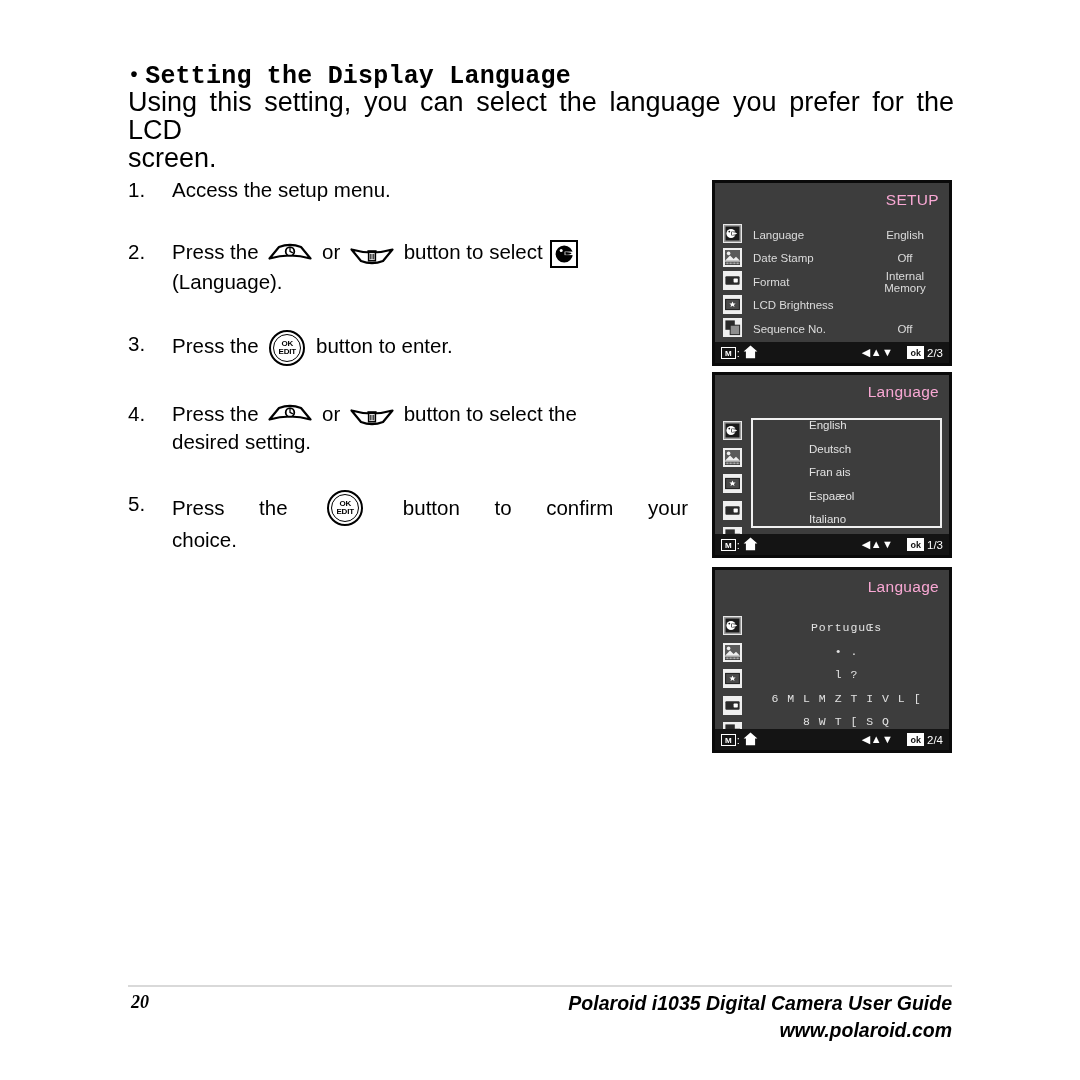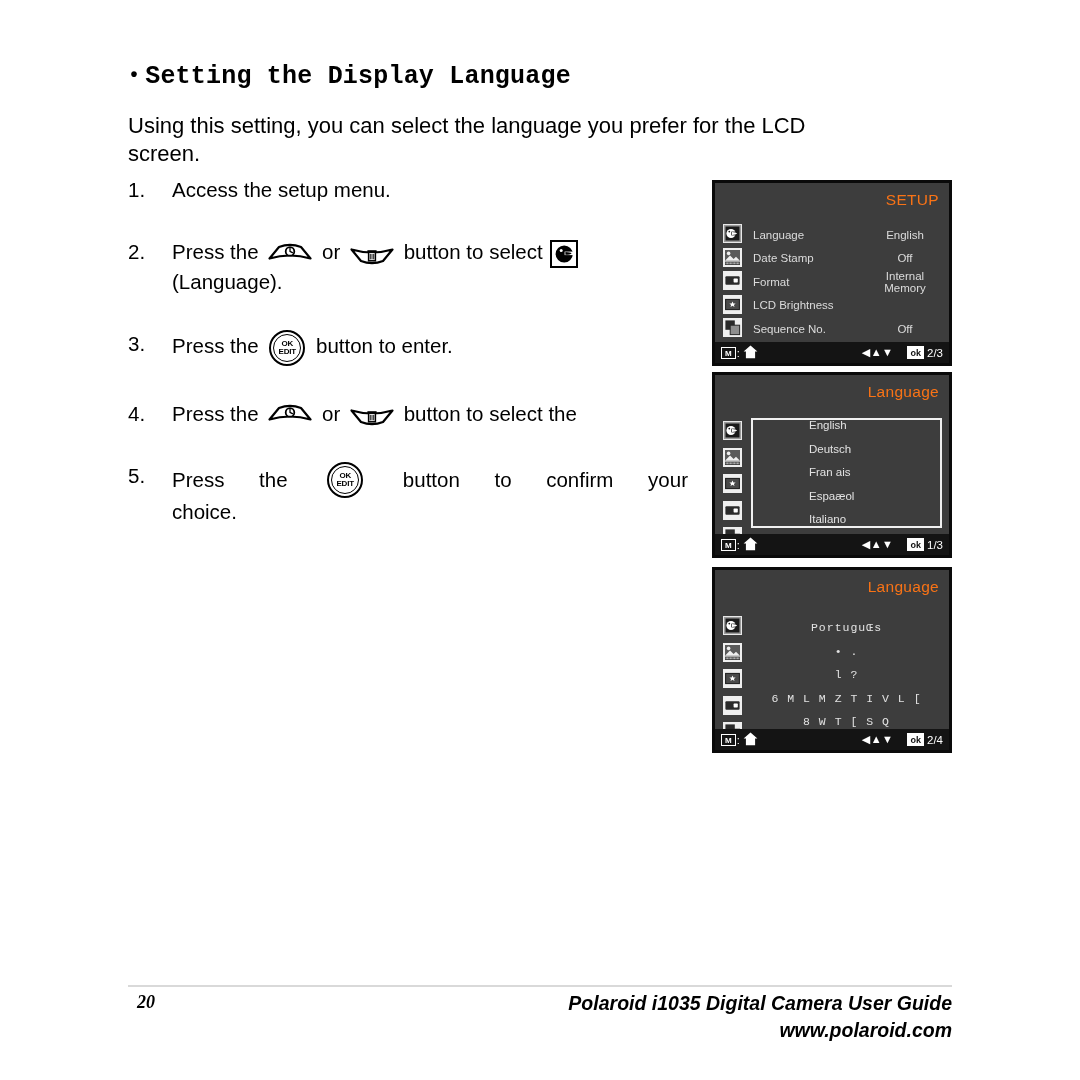--- a/index.html
+++ b/index.html
@@ -37,23 +37,23 @@
   .heading .bullet {
     display: inline-block;
     font-size: 20px;
     vertical-align: 2px;
     margin-right: 5px;
   }
 
   .intro {
     position: absolute;
     left: 128px;
-    top: 112px;
+    top: 88px;
     width: 826px;
-    font-size: 22px;
+    font-size: 27px;
     line-height: 28px;
     text-align: justify;
     text-justify: inter-word;
   }
   .intro .last { text-align: left; }
 
   
   .steps {
     position: absolute;
     left: 128px;
@@ -155,21 +155,21 @@
   }
   .lcd-1 { left: 712px; top: 180px; }
   .lcd-2 { left: 712px; top: 372px; }
   .lcd-3 { left: 712px; top: 567px; }
 
   .lcd-title {
     position: absolute;
     right: 10px;
     top: 8px;
     font-size: 15.5px;
-    color: #f97316;
+    color: #f9a8d4;
     letter-spacing: 0.3px;
   }
 
   
   .menu-rows {
     position: absolute;
     left: 8px;
     top: 40px;
     right: 8px;
   }
@@ -283,21 +283,20 @@
     background: #d9d9d9;
   }
   .page-number {
     position: absolute;
     left: 131px;
     top: 992px;
     font-size: 18px;
     font-weight: bold;
     font-style: italic;
     font-family: "Liberation Serif", serif;
-    margin-left: 6px;
   }
   .footer-right {
     position: absolute;
     right: 128px;
     top: 990px;
     text-align: right;
     font-size: 19.5px;
     font-weight: bold;
     font-style: italic;
     line-height: 27px;
@@ -387,20 +386,21 @@
         <span class="fan">
           <svg width="46" height="24" viewBox="0 0 46 24">
             <path d="M2.5 7.5 L12 19 Q23 23.2 34 19 L43.5 7.5 Q23 13.5 2.5 7.5 Z" fill="#ffffff" stroke="#000000" stroke-width="2.2" stroke-linejoin="round"></path>
             <rect x="19.6" y="10.2" width="6.8" height="8.6" fill="#ffffff" stroke="#000000" stroke-width="1.5"></rect>
             <rect x="18.4" y="8.2" width="9.2" height="2" fill="#000000"></rect>
             <path d="M21.3 11.8 L21.3 17.4 M23 11.8 L23 17.4 M24.7 11.8 L24.7 17.4" stroke="#000000" stroke-width="0.9"></path>
           </svg>
         </span>
         <span>button to select the</span>
       </span>
+      <span class="line">desired setting.</span>
     </div>
 
     <div class="step">
       <span class="num">5.</span>
       <span class="step-5-line1">
         <span>Press</span>
         <span>the</span>
         <span class="okbtn">
           <span class="txt">
             <span>OK</span><br>

